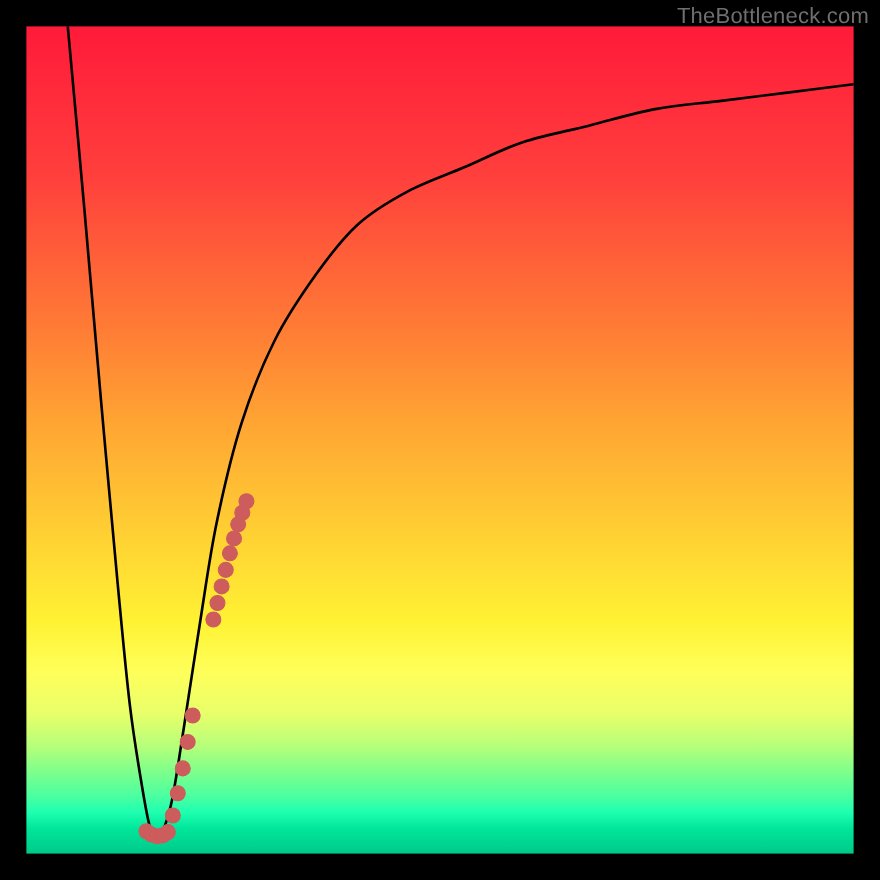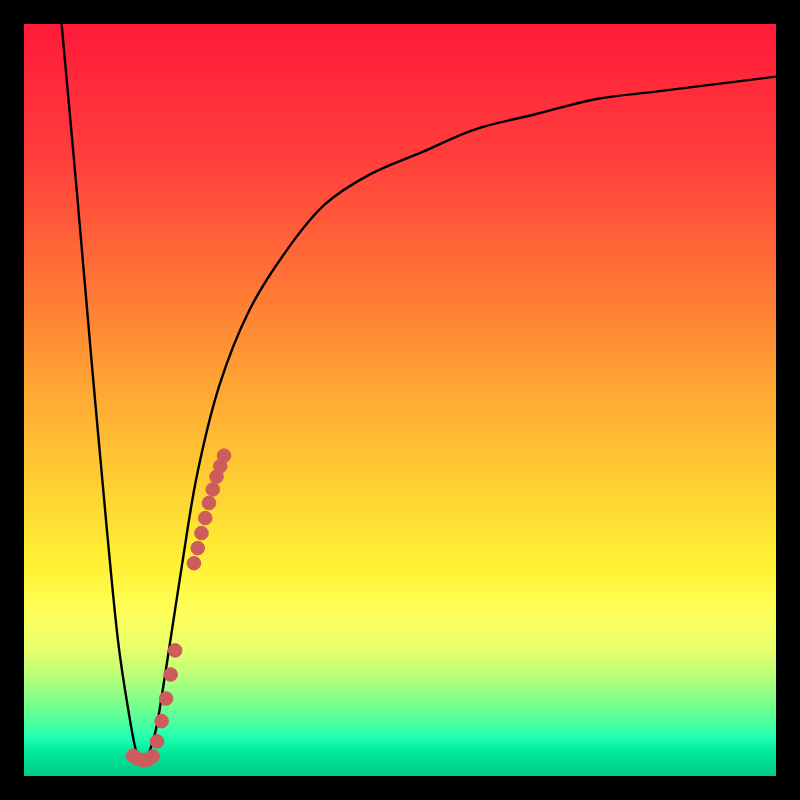--- a/index.html
+++ b/index.html
@@ -57,20 +57,21 @@
     left: 0;
     top: 0;
     width: 752px;
     height: 752px;
   }
 </style>
 </head>
 <body>
 
 <div class="stage">
+  <div class="watermark">TheBottleneck.com</div>
 
   <div class="plot">
     <svg class="curve" viewBox="0 0 752 752" preserveAspectRatio="none">
       <path id="curvePath" fill="none" stroke="#000000" stroke-width="2.4" stroke-linecap="round" stroke-linejoin="round" d="M 37.6 0 C 40.10666666666667 27.573333333333323, 47.62666666666668 109.03999999999994, 52.64000000000001 165.43999999999994 C 57.653333333333336 221.83999999999995, 62.66666666666666 282, 67.67999999999999 338.4 C 72.69333333333333 394.79999999999995, 78.33333333333333 457.46666666666664, 82.72 503.84 C 87.10666666666667 550.2133333333334, 90.24 585.3066666666666, 94 616.64 C 97.76 647.9733333333334, 102.14666666666668 673.04, 105.28000000000002 691.84 C 108.41333333333336 710.6400000000001, 110.29333333333334 721.9200000000001, 112.8 729.44 C 115.30666666666666 736.96, 117.18666666666667 740.72, 120.32000000000001 736.96 C 123.45333333333335 733.2, 127.84 723.1733333333333, 131.6 706.88 C 135.35999999999999 690.5866666666667, 138.49333333333334 666.7733333333334, 142.88 639.2 C 147.26666666666665 611.6266666666667, 152.90666666666664 572.7733333333333, 157.92 541.4399999999999 C 162.93333333333334 510.10666666666657, 166.69333333333333 481.28, 172.96 451.2 C 179.2266666666667 421.12, 186.74666666666667 388.5333333333333, 195.52 360.96 C 204.29333333333335 333.38666666666666, 214.32 308.32, 225.6 285.76 C 236.88 263.2, 250.66666666666666 243.14666666666668, 263.2 225.60000000000002 C 275.73333333333335 208.05333333333337, 287.0133333333333 193.01333333333335, 300.8 180.48000000000002 C 314.5866666666667 167.9466666666667, 329.62666666666667 159.17333333333332, 345.92 150.39999999999998 C 362.21333333333337 141.62666666666664, 381.0133333333333 135.36000000000004, 398.56 127.84000000000003 C 416.1066666666667 120.32000000000004, 432.4 111.54666666666664, 451.2 105.27999999999997 C 470 99.0133333333333, 491.3066666666667 95.25333333333334, 511.36 90.24000000000001 C 531.4133333333333 85.22666666666667, 551.4666666666667 78.95999999999994, 571.52 75.19999999999993 C 591.5733333333333 71.43999999999993, 611.6266666666666 70.18666666666661, 631.68 67.67999999999995 C 651.7333333333333 65.17333333333329, 671.7866666666666 62.66666666666663, 691.84 60.15999999999997 C 711.8933333333334 57.65333333333331, 741.9733333333334 53.89333333333332, 752 52.639999999999986"></path>
       <g id="markers">
           <circle cx="109.03999999999999" cy="731.696" r="6.8" fill="#cd5c5c" stroke="#cd5c5c" stroke-width="1"></circle>
           <circle cx="113.55199999999999" cy="734.704" r="6.8" fill="#cd5c5c" stroke="#cd5c5c" stroke-width="1"></circle>
           <circle cx="118.816" cy="736.208" r="6.8" fill="#cd5c5c" stroke="#cd5c5c" stroke-width="1"></circle>
           <circle cx="124.08000000000001" cy="735.456" r="6.8" fill="#cd5c5c" stroke="#cd5c5c" stroke-width="1"></circle>
           <circle cx="128.592" cy="732.448" r="6.8" fill="#cd5c5c" stroke="#cd5c5c" stroke-width="1"></circle>

